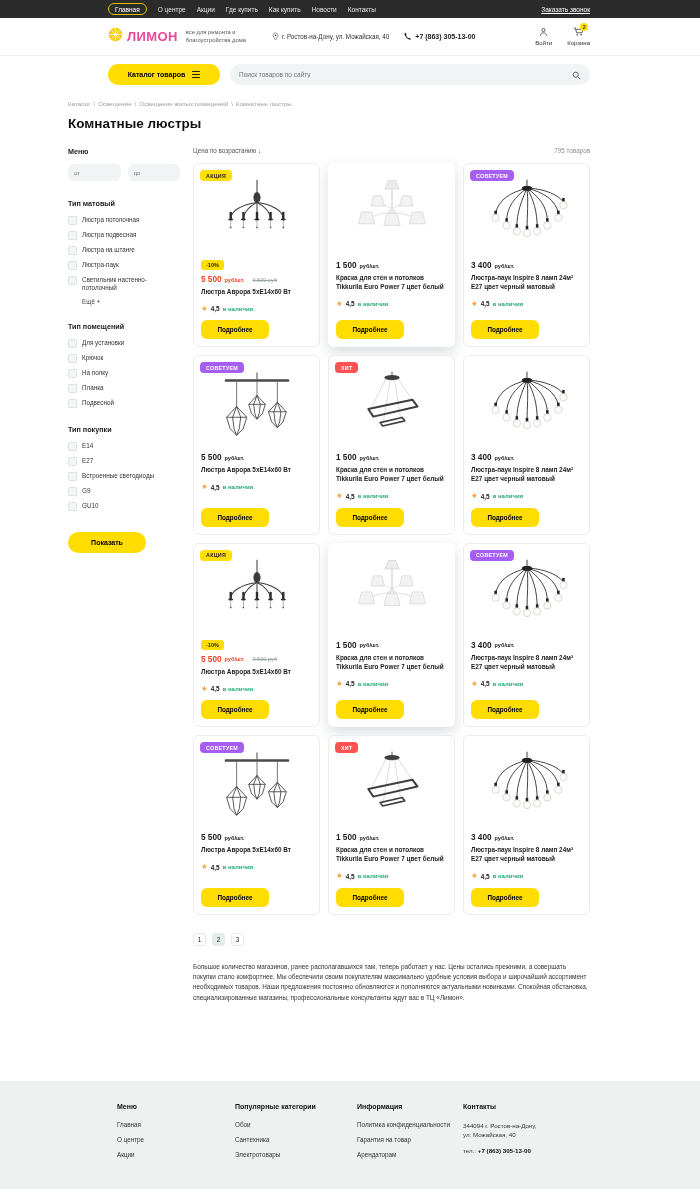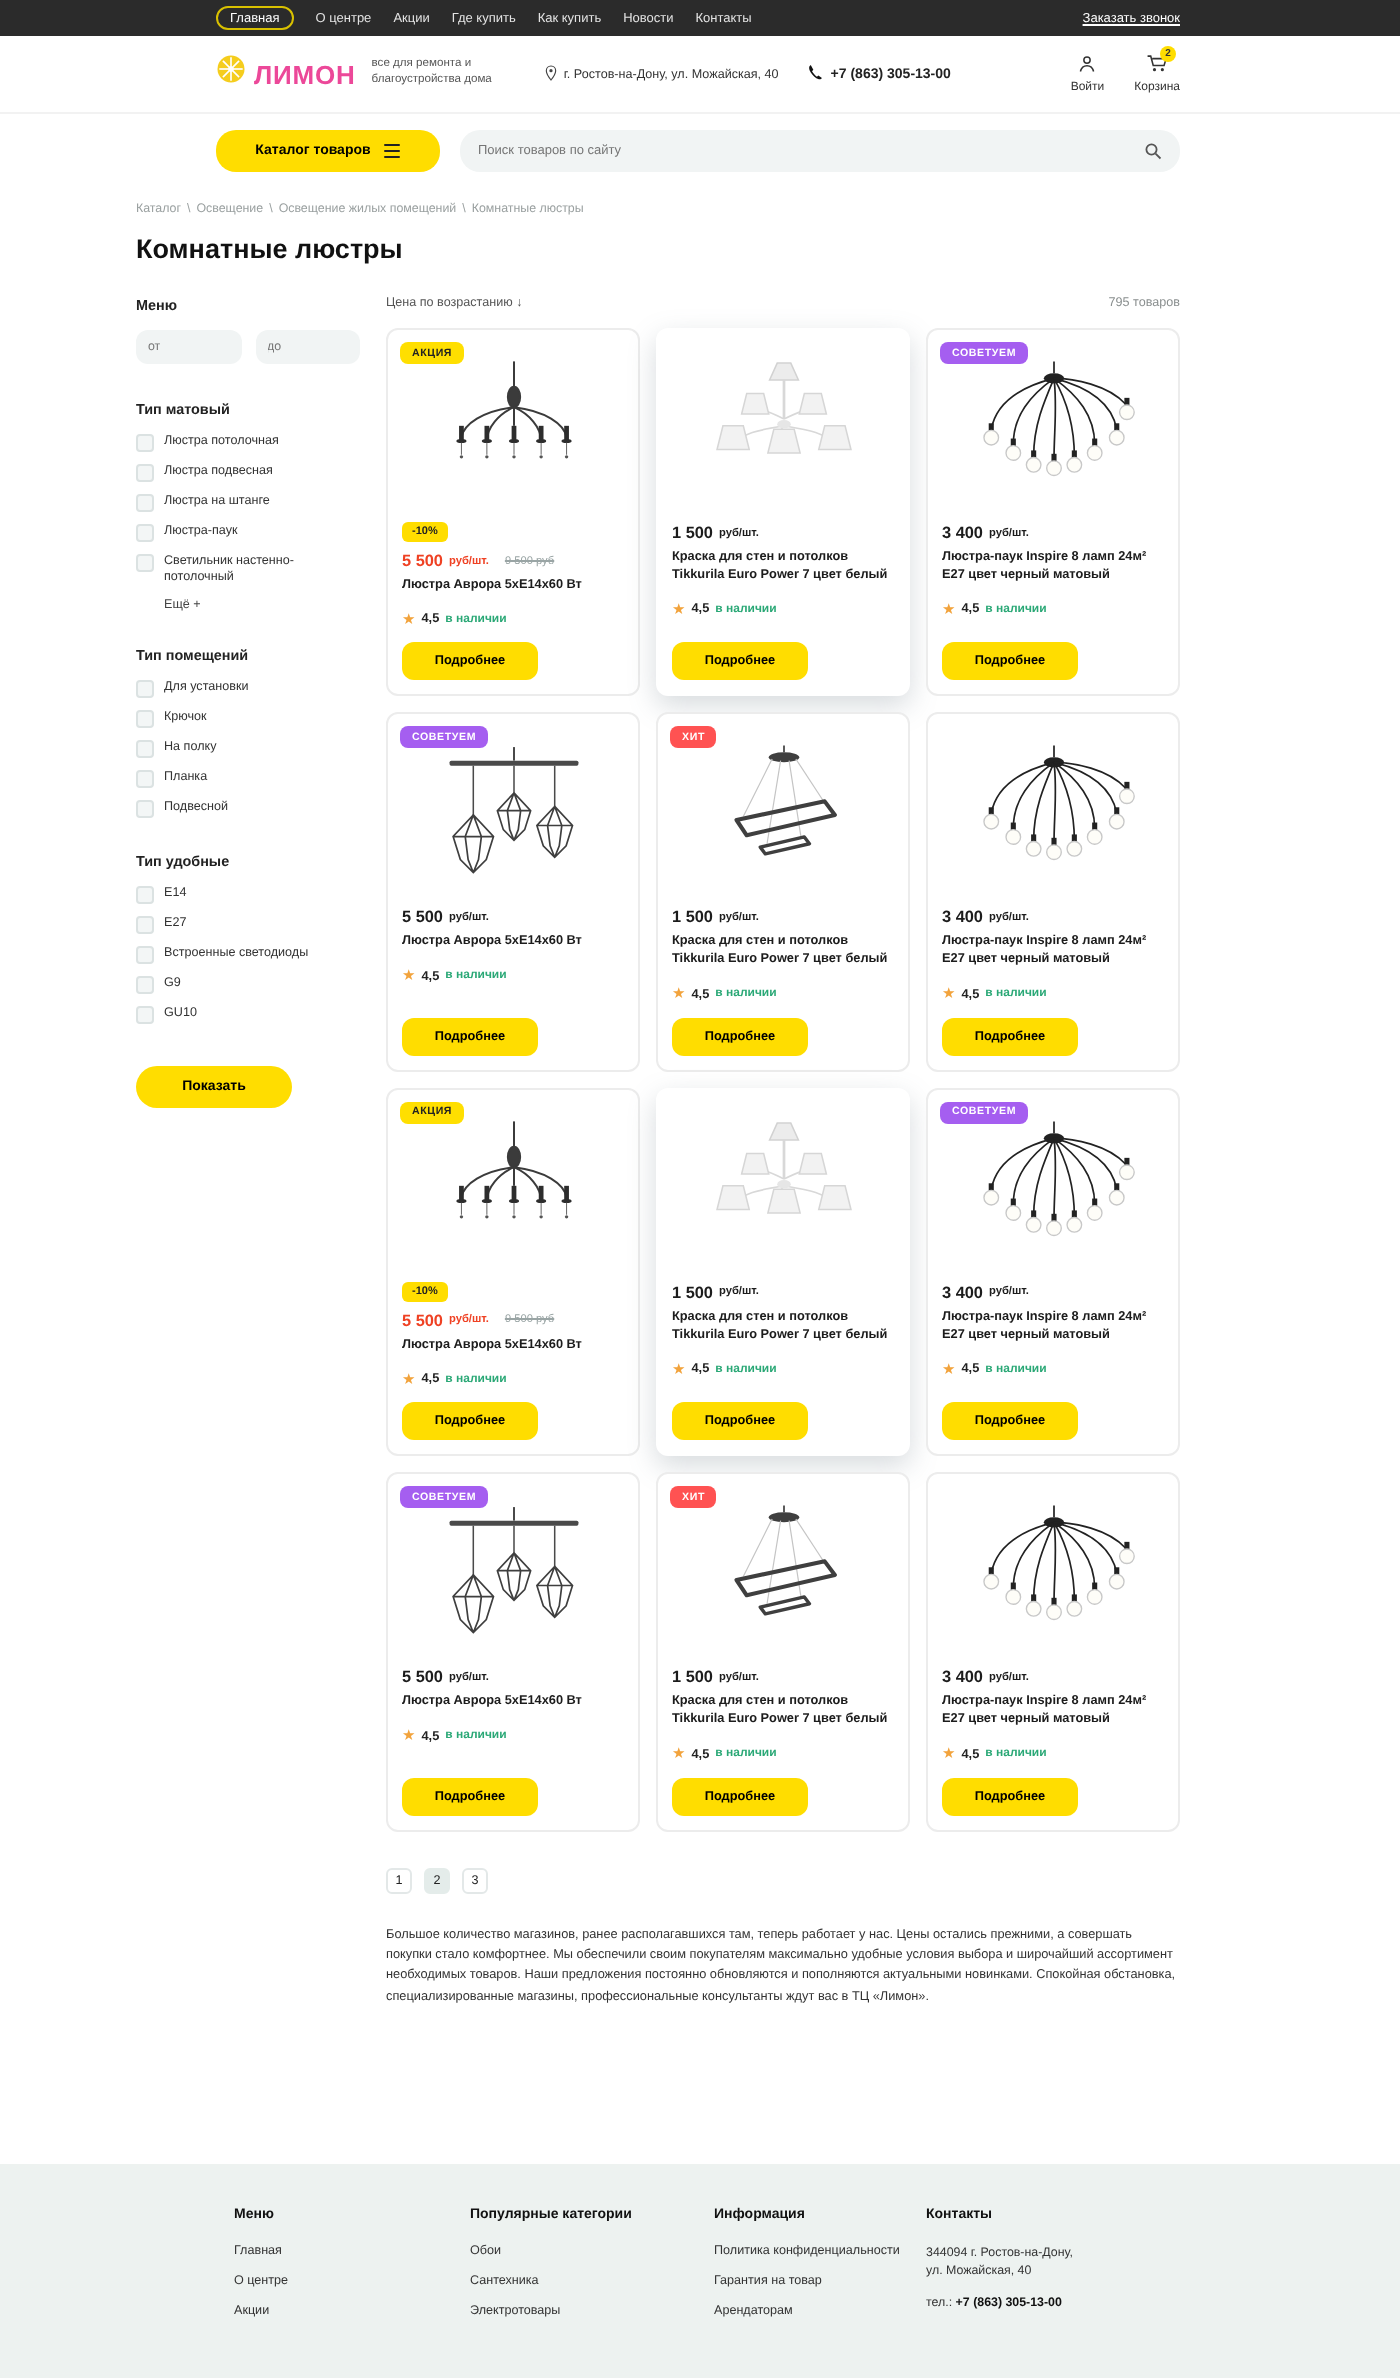--- a/index.html
+++ b/index.html
@@ -256,21 +256,21 @@
             <label class="check-row">
               <span class="checkbox"></span>
               <span class="check-label">Планка</span>
             </label>
             <label class="check-row">
               <span class="checkbox"></span>
               <span class="check-label">Подвесной</span>
             </label>
           </div>
           <div class="f-group">
-            <div class="f-title">Тип удобные</div>
+            <div class="f-title">Тип покупки</div>
             <label class="check-row">
               <span class="checkbox"></span>
               <span class="check-label">E14</span>
             </label>
             <label class="check-row">
               <span class="checkbox"></span>
               <span class="check-label">E27</span>
             </label>
             <label class="check-row">
               <span class="checkbox"></span>

